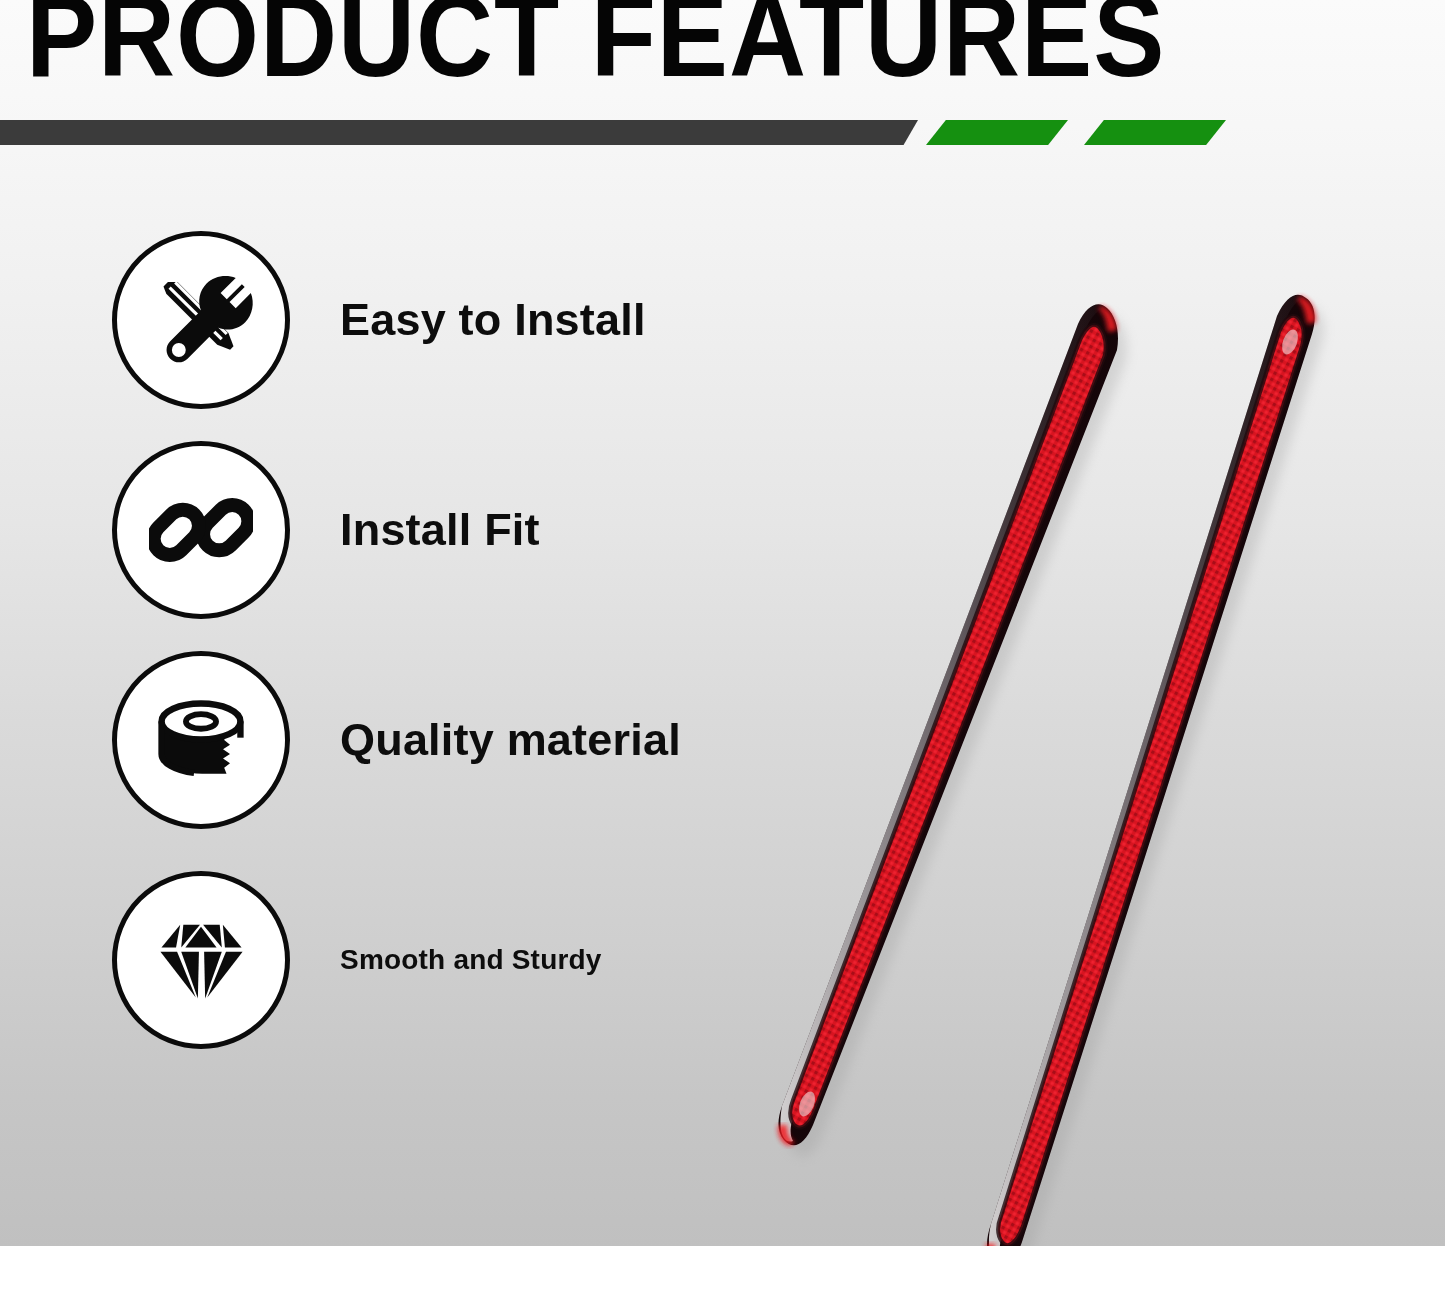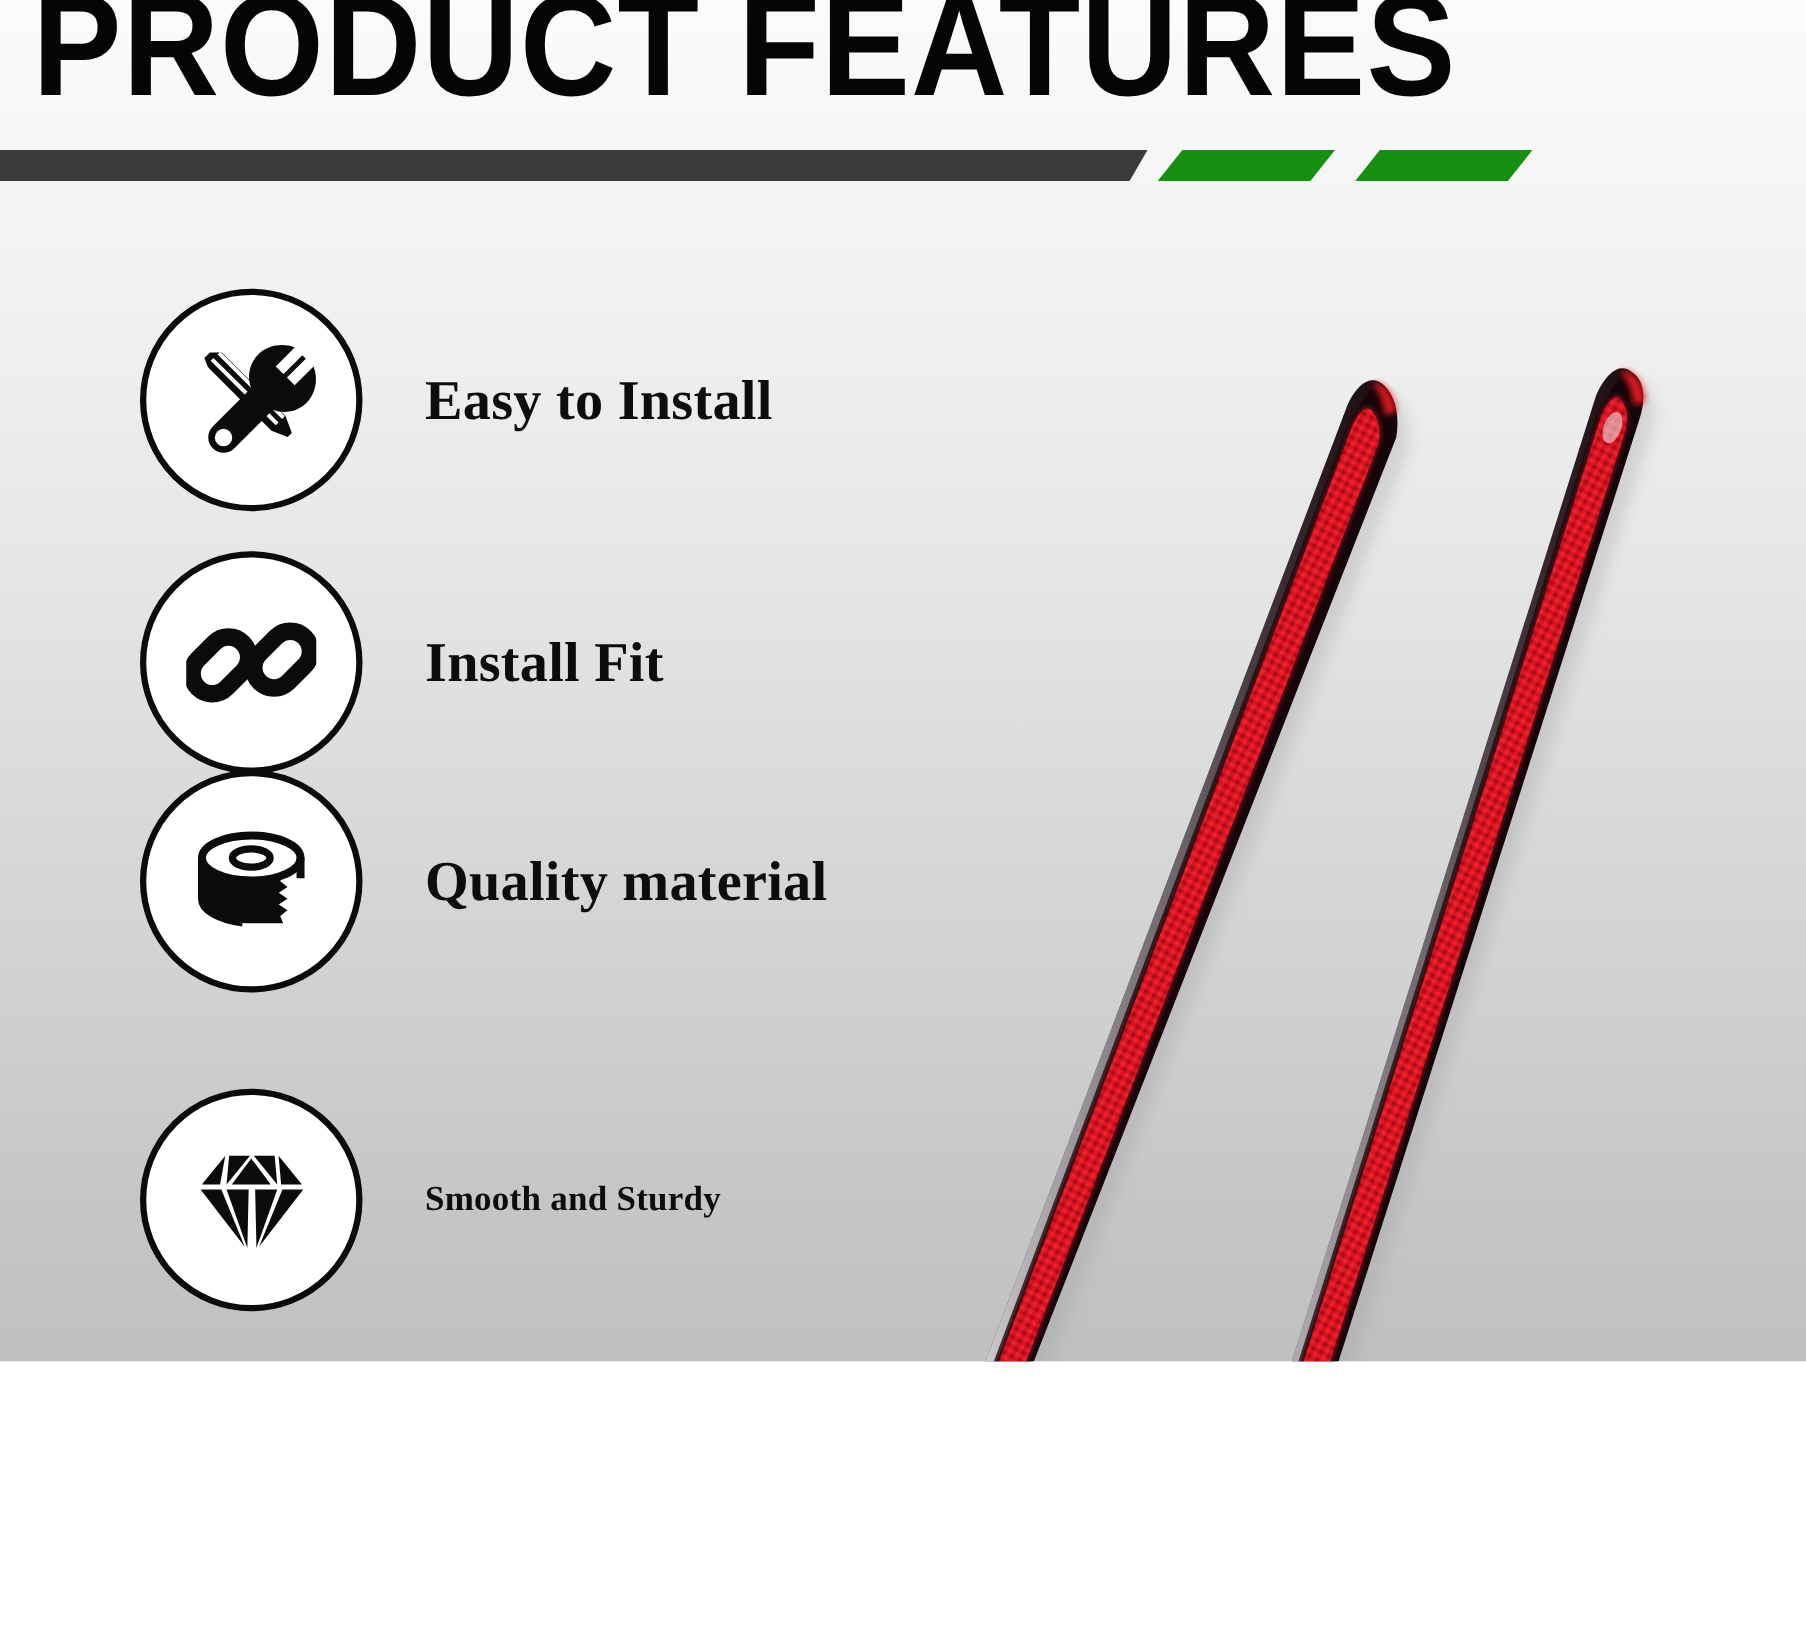--- a/index.html
+++ b/index.html
@@ -10,21 +10,21 @@
     width: 1445px;
     height: 1310px;
     overflow: hidden;
     font-family: "Liberation Sans", sans-serif;
     background: #ffffff;
   }
 
   #page {
     position: relative;
     width: 1445px;
-    height: 1089px;
+    height: 1246px;
     background: linear-gradient(to bottom,
         #fbfbfb 0%,
         #f7f7f7 10%,
         #efefef 26%,
         #e6e6e6 42%,
         #dadada 58%,
         #d0d0d0 74%,
         #c6c6c6 88%,
         #c0c0c0 100%);
     overflow: hidden;
@@ -96,21 +96,21 @@
   .feature-row {
     position: absolute;
     left: 0;
     width: 780px;
     height: 182px;
     display: flex;
     align-items: center;
   }
   .feature-row-0 { top: 231px; }
   .feature-row-1 { top: 441px; }
-  .feature-row-2 { top: 616px; text-align: center; }
+  .feature-row-2 { top: 651px; text-align: center; }
   .feature-row-3 { top: 871px; }
 
   .icon-circle {
     position: absolute;
     left: 112px;
     top: 0;
     width: 178px;
     height: 178px;
     border-radius: 50%;
     background: #ffffff;
@@ -124,21 +124,21 @@
     display: block;
   }
 
   .feature-label {
     position: absolute;
     left: 340px;
     top: 0;
     height: 178px;
     display: flex;
     align-items: center;
-    font-family: Liberation Serif, serif;
+    font-family: Liberation Sans, sans-serif;
     font-weight: bold;
     font-size: 45px;
     line-height: 52px;
     color: #0d0d0d;
     letter-spacing: 0.2px;
     white-space: nowrap;
   }
   .feature-row-3 .feature-label { font-size: 28px; }
 
   

